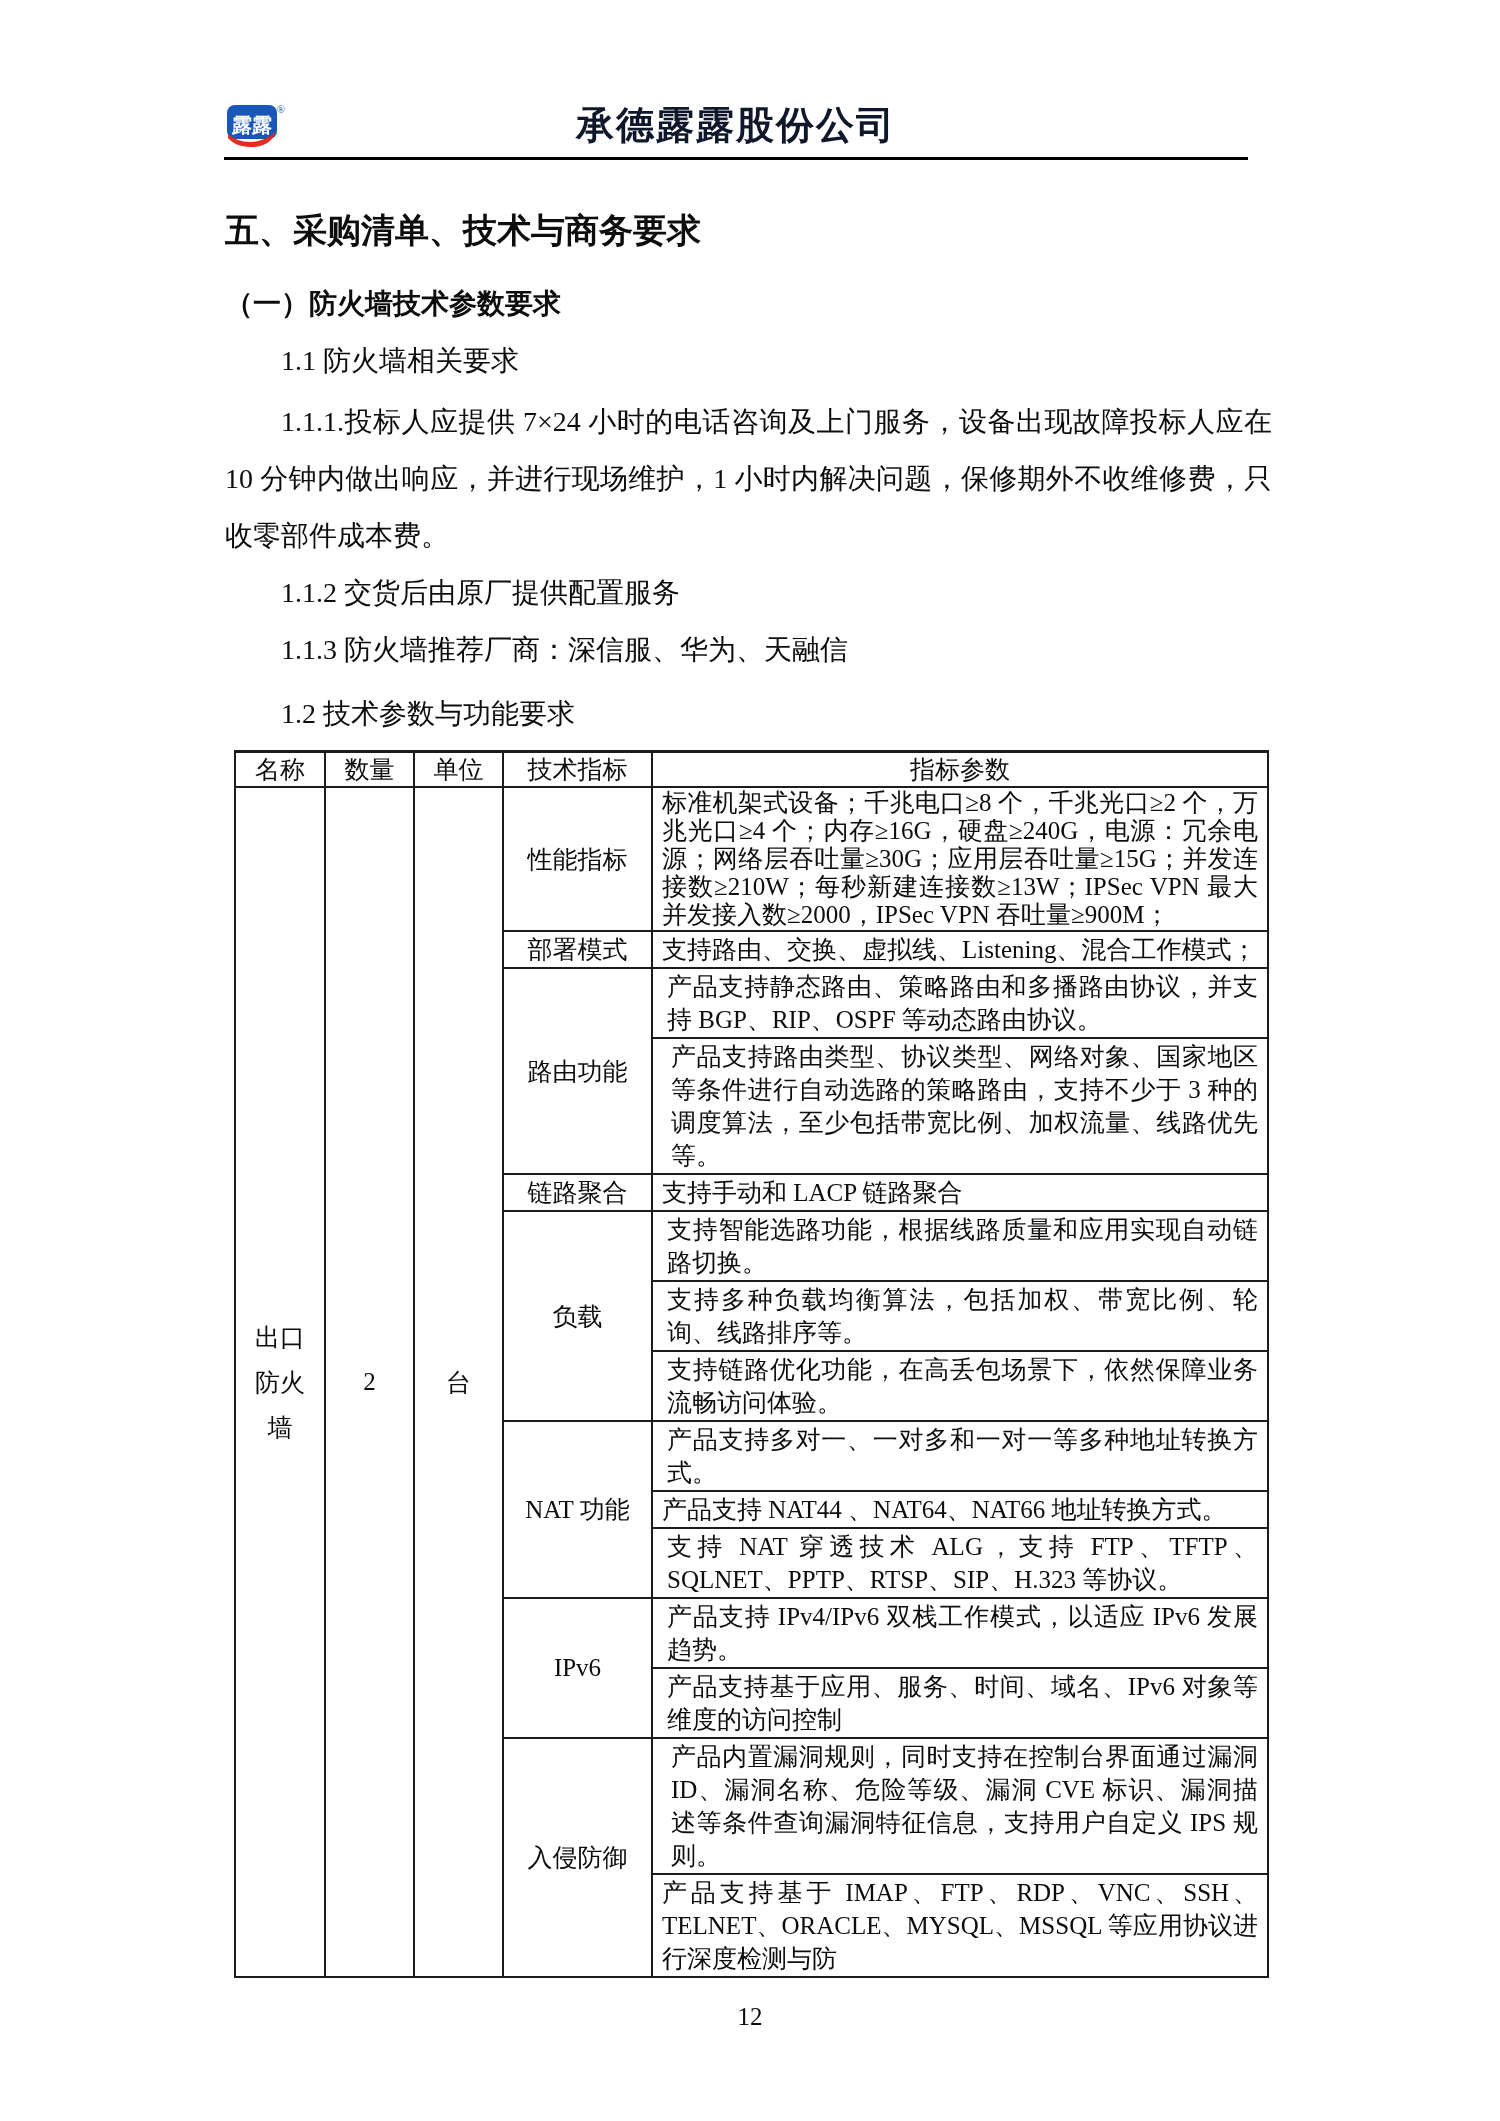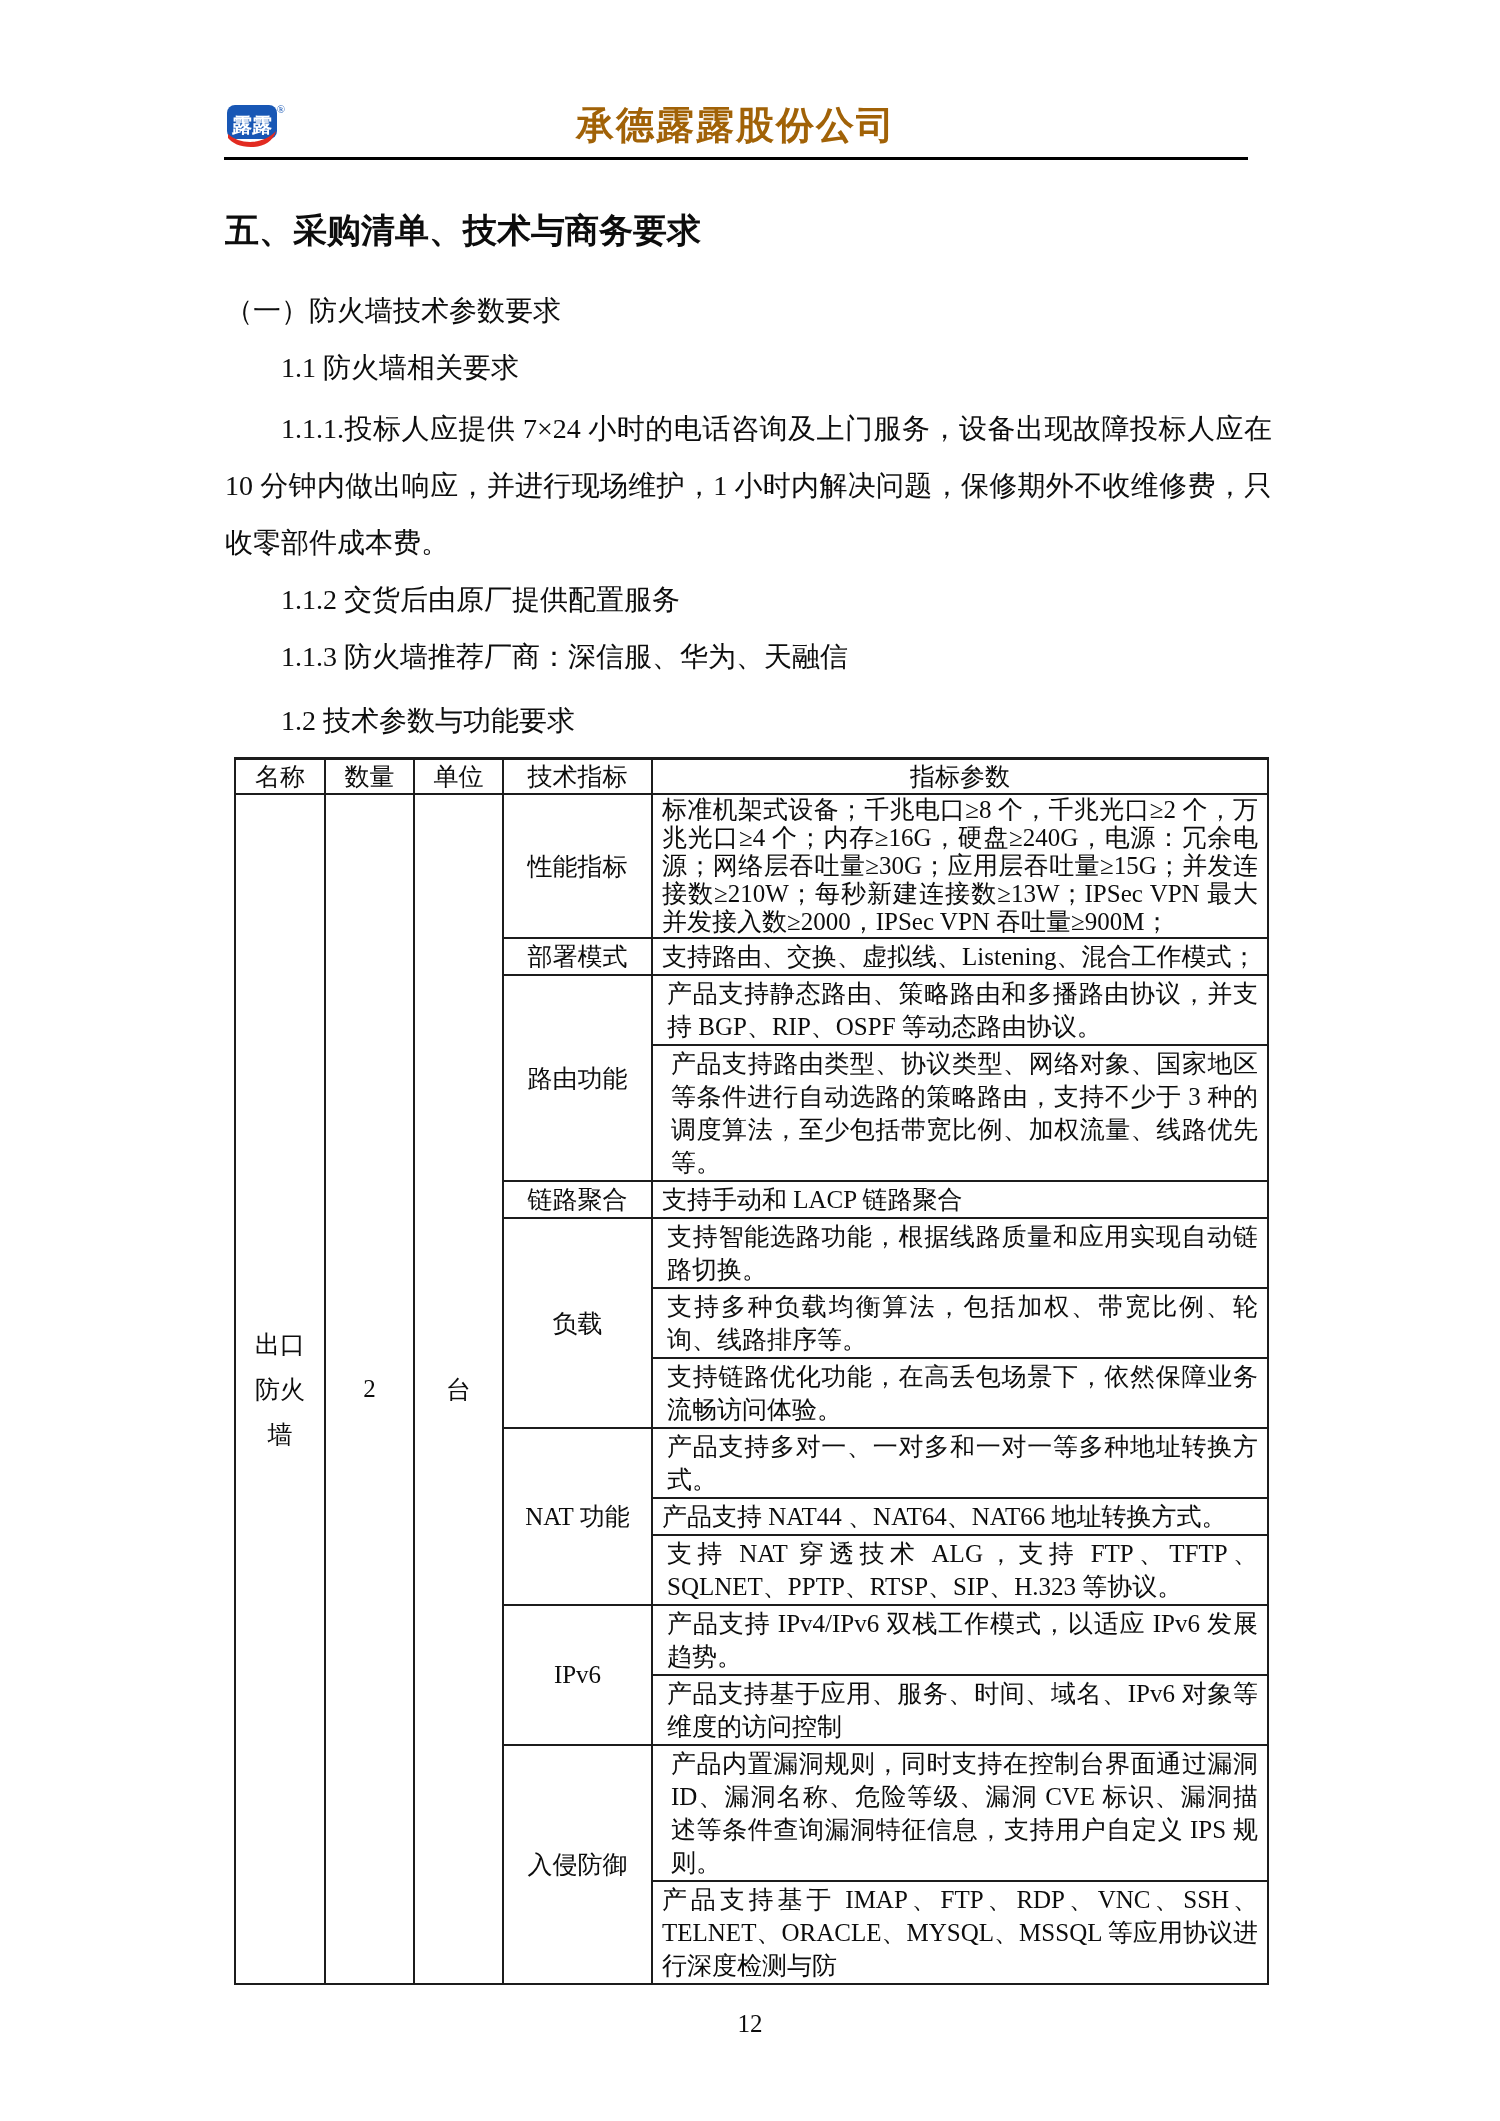--- a/index.html
+++ b/index.html
@@ -12,28 +12,28 @@
 
   
   .header {
     position:relative; margin-left:224px; width:1024px; height:160px;
     border-bottom:3px solid #000;
   }
   .logo { position:absolute; left:1px; top:102px; width:62px; height:46px; }
   .company {
     position:absolute; left:0; right:0; top:103px; text-align:center;
     font-family:"Liberation Sans","DejaVu Sans",sans-serif;
-    font-size:38px; font-weight:bold; color:#a16207; letter-spacing:2px;
+    font-size:38px; font-weight:bold; color:#0f172a; letter-spacing:2px;
     line-height:44px;
   }
 
   
   .content { margin:0 228px 0 225px; }
   .h1 { font-size:34px; font-weight:bold; padding-top:47px; line-height:48px; }
-  .h2 { font-size:28px; font-weight:normal; margin-top:35px; line-height:42px; }
+  .h2 { font-size:28px; font-weight:bold; margin-top:28px; line-height:42px; }
   .h3 { font-size:28px; font-weight:normal; margin-top:14px; line-height:44px; text-indent:2em; }
   .para { font-size:28px; line-height:57px; margin-top:10px; text-align:justify; text-indent:2em; }
   .pline { font-size:28px; line-height:57px; text-indent:2em; }
 
   
   .spec-table {
     border-collapse:collapse; table-layout:fixed; width:1033px;
     margin:14px 0 0 9px; font-size:25px;
     border-top:3px solid #1c1c1c; border-bottom:1px solid #c4b5fd;
   }

